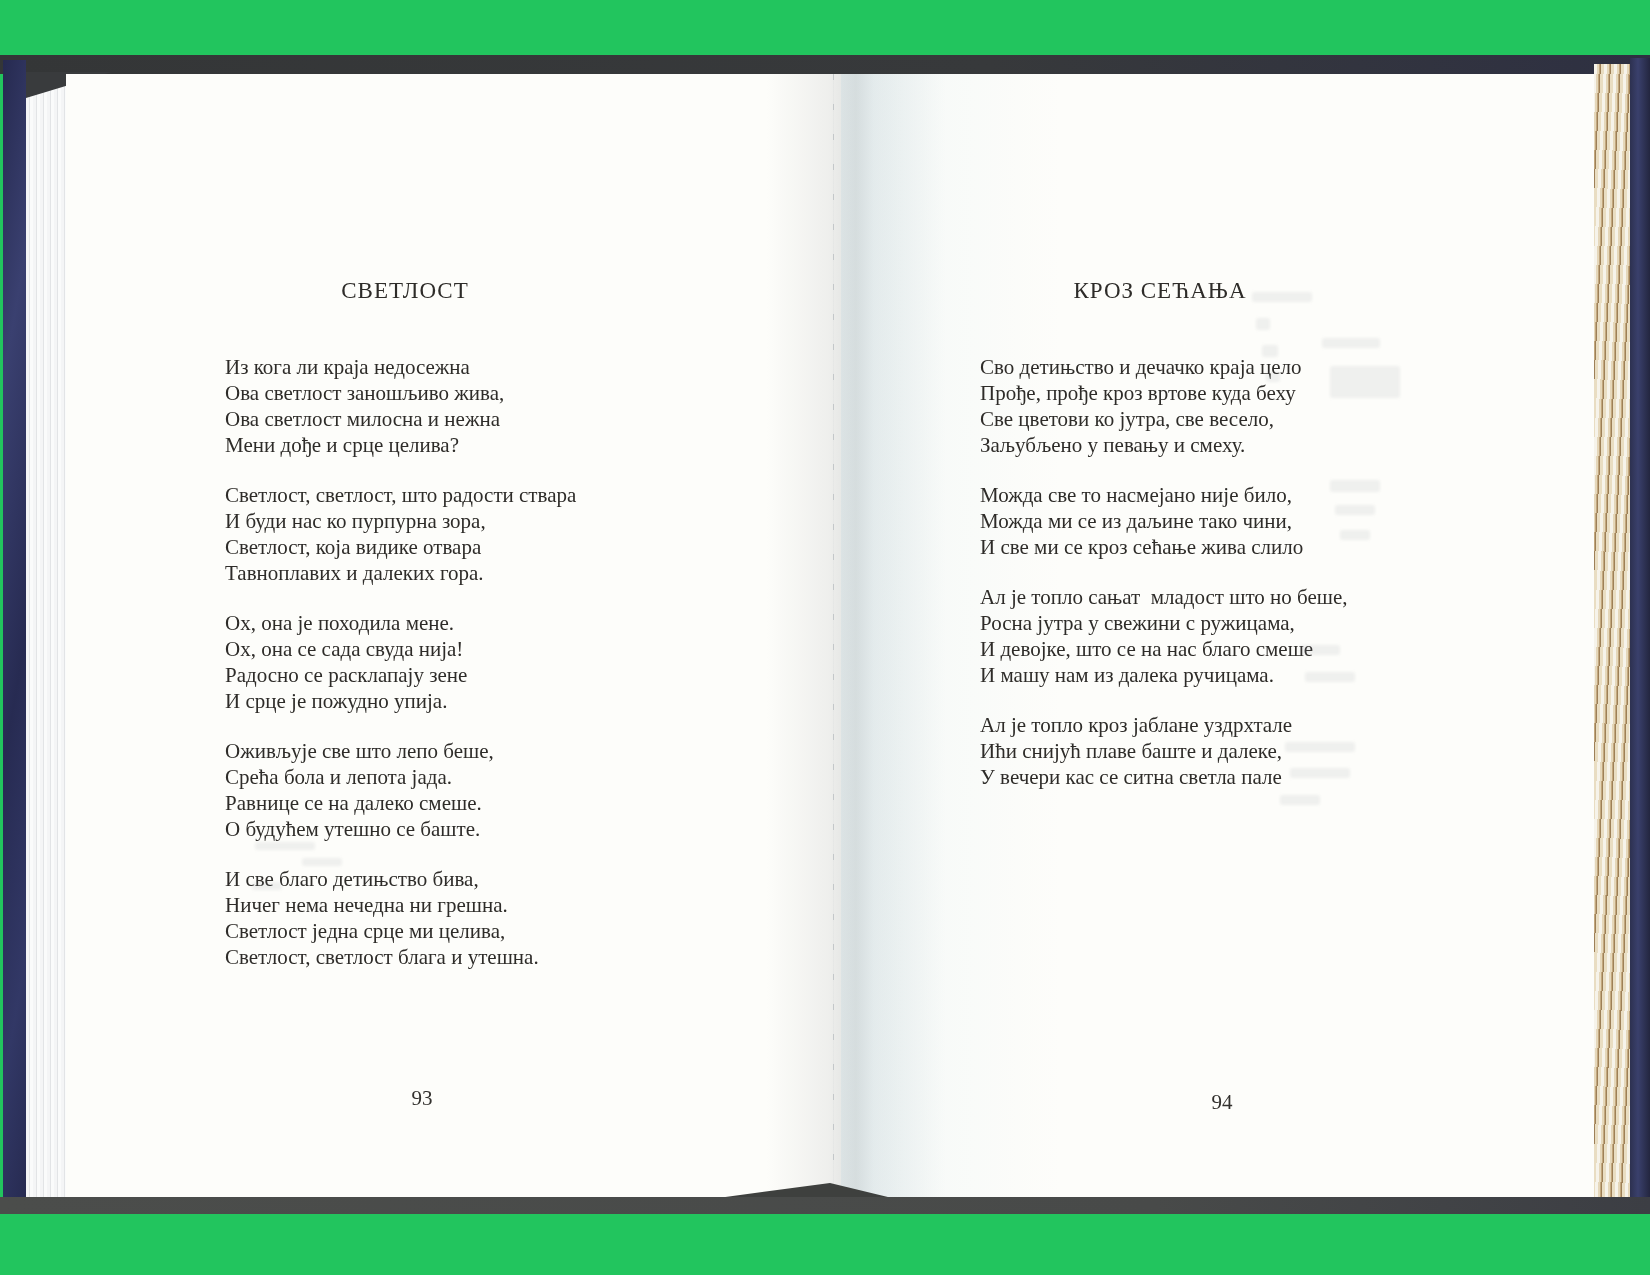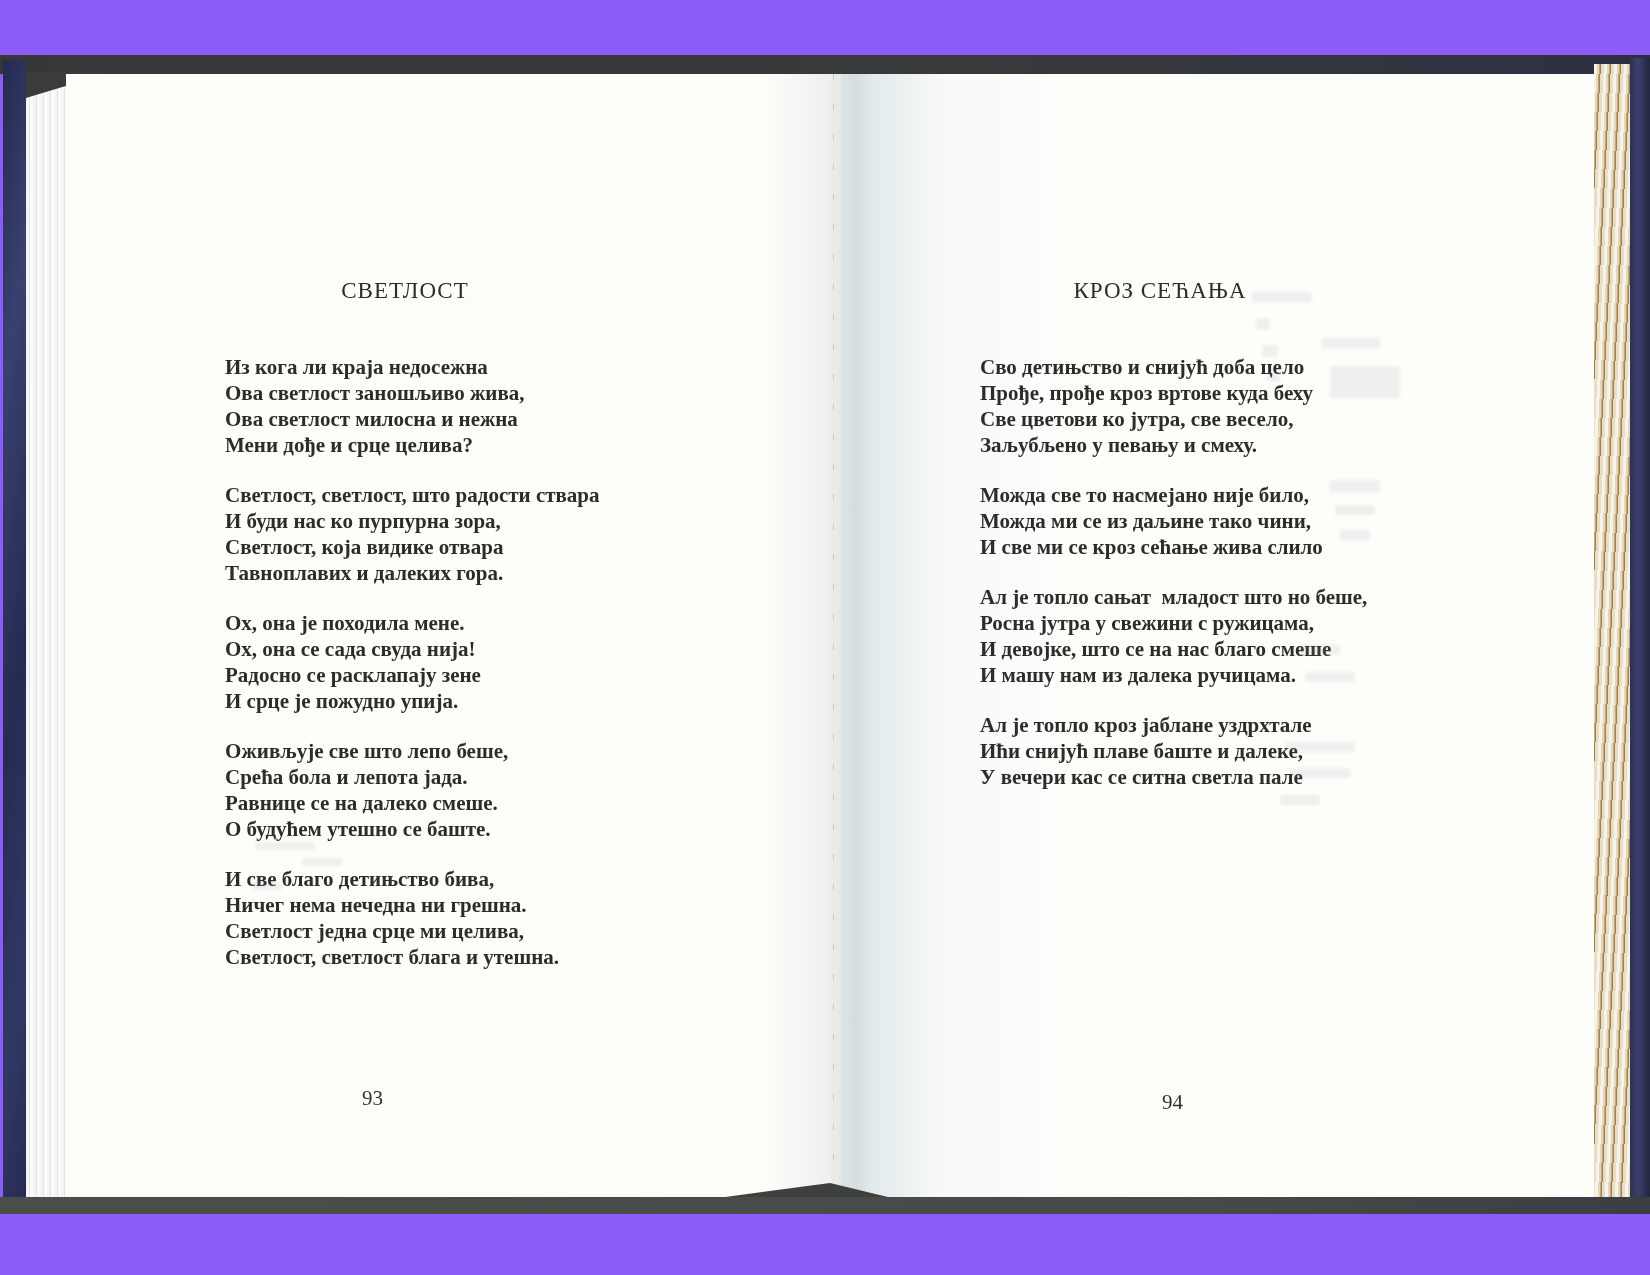--- a/index.html
+++ b/index.html
@@ -1,19 +1,19 @@
 <!DOCTYPE html>
 <html><head>
 <meta charset="utf-8">
 <style>
   html,body{margin:0;padding:0;background:#ffffff;}
   .scan{
     position:relative;
     width:1650px;height:1275px;
-    background:#8b5cf6;
+    background:#22c55e;
     overflow:hidden;
     font-family:"Liberation Serif","DejaVu Serif",serif;
     color:#2b2926;
   }
   
   .band-top{
     position:absolute;left:0;top:55px;width:1650px;height:19px;
     background:linear-gradient(90deg,#343637 0%,#37393b 60%,#2e3042 100%);
   }
   .band-bottom{
@@ -71,24 +71,24 @@
   .page-column{position:absolute;top:278px;width:360px;}
   .page-column.left{left:225px;}
   .page-column.right{left:980px;}
   .page-title{
     font-size:23px;line-height:26px;letter-spacing:1px;
     text-align:center;white-space:pre;color:#2e2c29;
   }
   .poem{margin-top:50px;}
   .stanza{margin-bottom:24px;}
   .poem-line{
-    font-size:21px;line-height:26px;white-space:pre;color:#2e2c29;font-weight:bold;
+    font-size:21px;line-height:26px;white-space:pre;color:#2e2c29;
   }
   .page-number{
-    position:absolute;width:120px;text-align:left;
+    position:absolute;width:120px;text-align:center;
     font-size:21px;color:#33312e;
   }
   .page-number.left{left:362px;top:1086px;}
   .page-number.right{left:1162px;top:1090px;}
   
   .bleed{
     position:absolute;background:rgba(140,145,158,0.12);
     filter:blur(1.5px);border-radius:2px;
   }
 </style>
@@ -141,21 +141,21 @@
           <div class="poem-line">Светлост једна срце ми целива,</div>
           <div class="poem-line">Светлост, светлост блага и утешна.</div>
         </div>
       </div>
   </div>
 
   <div class="page-column right">
     <div class="page-title">КРОЗ СЕЋАЊА</div>
     <div class="poem">
         <div class="stanza">
-          <div class="poem-line">Сво детињство и снијућ доба цело</div>
+          <div class="poem-line">Сво детињство и дечачко краја цело</div>
           <div class="poem-line">Прође, прође кроз вртове куда беху</div>
           <div class="poem-line">Све цветови ко јутра, све весело,</div>
           <div class="poem-line">Заљубљено у певању и смеху.</div>
         </div>
         <div class="stanza">
           <div class="poem-line">Можда све то насмејано није било,</div>
           <div class="poem-line">Можда ми се из даљине тако чини,</div>
           <div class="poem-line">И све ми се кроз сећање жива слило</div>
         </div>
         <div class="stanza">

